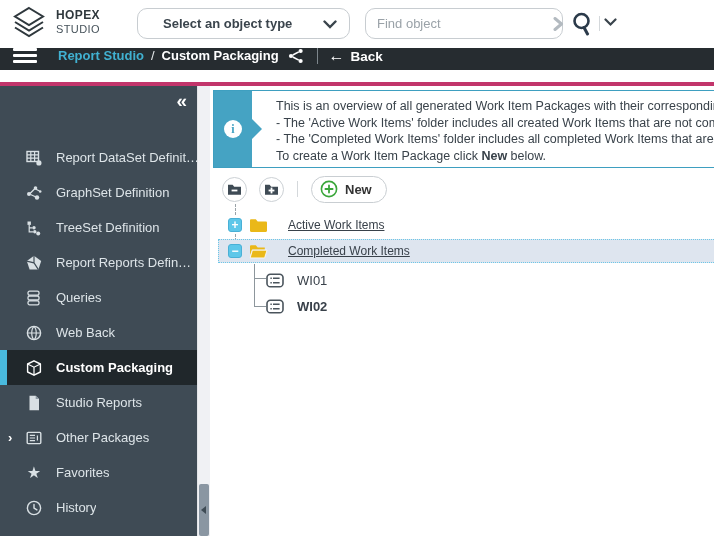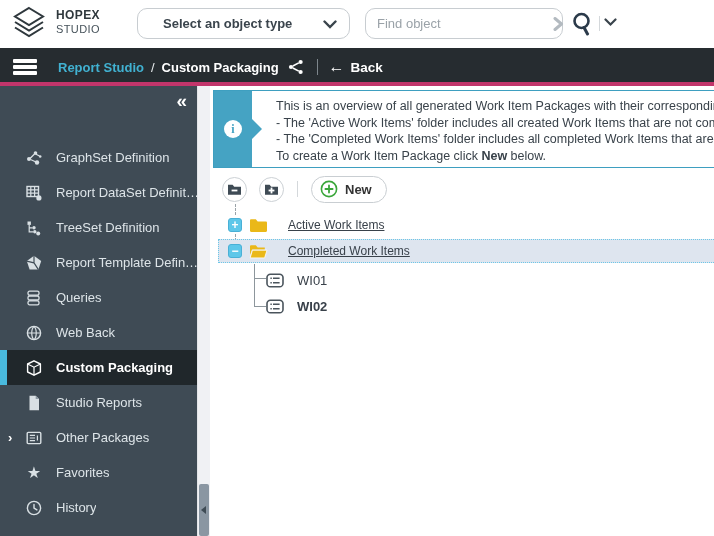--- a/index.html
+++ b/index.html
@@ -25,22 +25,22 @@
            border-radius:10px; background:#fff; display:flex; align-items:center;}
   .findbox input{border:none; outline:none; flex:1; padding-left:11px; font-size:13px; color:#6d28d9;
            font-family:inherit; background:transparent;}
   .findbox input::placeholder{color:#9aa2a8;}
   .findbox .go{margin-right:9px; display:flex;}
   .magbtn{position:absolute; left:571px; top:11px; width:24px; height:26px; cursor:pointer;}
   .vdiv-light{position:absolute; left:599px; top:16px; width:1px; height:15px; background:#d4d8db;}
   .caretbtn{position:absolute; left:604px; top:18px; cursor:pointer;}
 
   
-  .crumbbar{position:absolute; left:0; top:48px; width:714px; height:38px; background:var(--bar);
-            display:flex; align-items:center; color:#fff;}
+  .crumbbar{position:absolute; left:0; top:48px; width:714px; height:22px; background:var(--bar);
+            display:flex; align-items:flex-start; color:#fff;}
   .burger{margin-left:13px; width:24px; cursor:pointer;}
   .burger div{height:3.2px; background:#fff; border-radius:1px; margin-bottom:2.8px;}
   .burger div:last-child{margin-bottom:0;}
   .crumb{margin-left:21px; font-size:13px; display:flex; align-items:center; gap:7px;}
   .crumb .sec{color:var(--link); font-weight:600; cursor:pointer;}
   .crumb .sep{color:#e8ecee;}
   .crumb .page{color:#fff; font-weight:700;}
   .shareic{margin-left:9px; cursor:pointer; display:flex;}
   .vdiv-dark{margin:0 11px 0 13px; width:1px; height:16px; background:#7d868c;}
   .backbtn{display:flex; align-items:center; gap:6px; cursor:pointer; font-size:13.5px; font-weight:700; color:#fff;}
@@ -176,62 +176,62 @@
 
 <div class="accentline"></div>
 
 <div class="sidebar">
   <div class="collapse">«</div>
   <div class="nav">
 
     <div class="nav-item">
       <span class="ico">
         <svg width="18" height="18" viewBox="0 0 18 18">
+          <rect x="2" y="2.5" width="11.5" height="10" fill="none" stroke="#d9e0e4" stroke-width="1.4"></rect>
+          <path d="M2 5.8h11.5 M2 9.1h11.5 M5.8 2.5v10 M9.6 2.5v10" stroke="#d9e0e4" stroke-width="1.2"></path>
+          <circle cx="13.9" cy="13.9" r="2.6" fill="#d9e0e4"></circle>
+        </svg>
+      </span>
+      <span class="txt">Report DataSet Definit…</span>
+    </div>
+
+    <div class="nav-item">
+      <span class="ico">
+        <svg width="18" height="18" viewBox="0 0 18 18">
           <path d="M5 9.5 L10 4.5 M5.5 10.5 L11 13 M10.5 5 L14.5 7" stroke="#d9e0e4" stroke-width="1.3"></path>
           <circle cx="4" cy="10" r="2" fill="#d9e0e4"></circle>
           <circle cx="10.5" cy="4" r="1.8" fill="#d9e0e4"></circle>
           <circle cx="12" cy="13.5" r="2.2" fill="#d9e0e4"></circle>
           <circle cx="15.2" cy="7.5" r="1.3" fill="#d9e0e4"></circle>
         </svg>
       </span>
       <span class="txt">GraphSet Definition</span>
     </div>
 
     <div class="nav-item">
       <span class="ico">
         <svg width="18" height="18" viewBox="0 0 18 18">
-          <rect x="2" y="2.5" width="11.5" height="10" fill="none" stroke="#d9e0e4" stroke-width="1.4"></rect>
-          <path d="M2 5.8h11.5 M2 9.1h11.5 M5.8 2.5v10 M9.6 2.5v10" stroke="#d9e0e4" stroke-width="1.2"></path>
-          <circle cx="13.9" cy="13.9" r="2.6" fill="#d9e0e4"></circle>
-        </svg>
-      </span>
-      <span class="txt">Report DataSet Definit…</span>
-    </div>
-
-    <div class="nav-item">
-      <span class="ico">
-        <svg width="18" height="18" viewBox="0 0 18 18">
           <rect x="2.5" y="2.5" width="3.4" height="3.4" fill="#d9e0e4"></rect>
           <path d="M4.2 5.9 V12.8 h4 M4.2 8.8 h3.2" stroke="#d9e0e4" stroke-width="1.2" fill="none"></path>
           <circle cx="9" cy="8.8" r="1.7" fill="#d9e0e4"></circle>
           <circle cx="9.8" cy="12.8" r="1.7" fill="#d9e0e4"></circle>
           <circle cx="13.2" cy="14.6" r="2" fill="#d9e0e4"></circle>
         </svg>
       </span>
       <span class="txt">TreeSet Definition</span>
     </div>
 
     <div class="nav-item">
       <span class="ico">
         <svg width="18" height="18" viewBox="0 0 18 18">
           <path d="M9 1.8 L16.2 7.1 L13.4 15.6 L4.6 15.6 L1.8 7.1 Z" fill="#d9e0e4"></path>
           <path d="M9 1.8 L9 8.8 L13.4 15.6 M9 8.8 L1.8 7.1" stroke="#3f4b55" stroke-width="1.2" fill="none"></path>
         </svg>
       </span>
-      <span class="txt">Report Template Defin…</span>
+      <span class="txt">Report Reports Defin…</span>
     </div>
 
     <div class="nav-item">
       <span class="ico">
         <svg width="18" height="18" viewBox="0 0 18 18">
           <rect x="3" y="2.2" width="11" height="4" rx="1.6" fill="none" stroke="#d9e0e4" stroke-width="1.3"></rect>
           <rect x="3" y="7" width="11" height="4" rx="1.6" fill="none" stroke="#d9e0e4" stroke-width="1.3"></rect>
           <rect x="3" y="11.8" width="11" height="4" rx="1.6" fill="none" stroke="#d9e0e4" stroke-width="1.3"></rect>
         </svg>
       </span>

